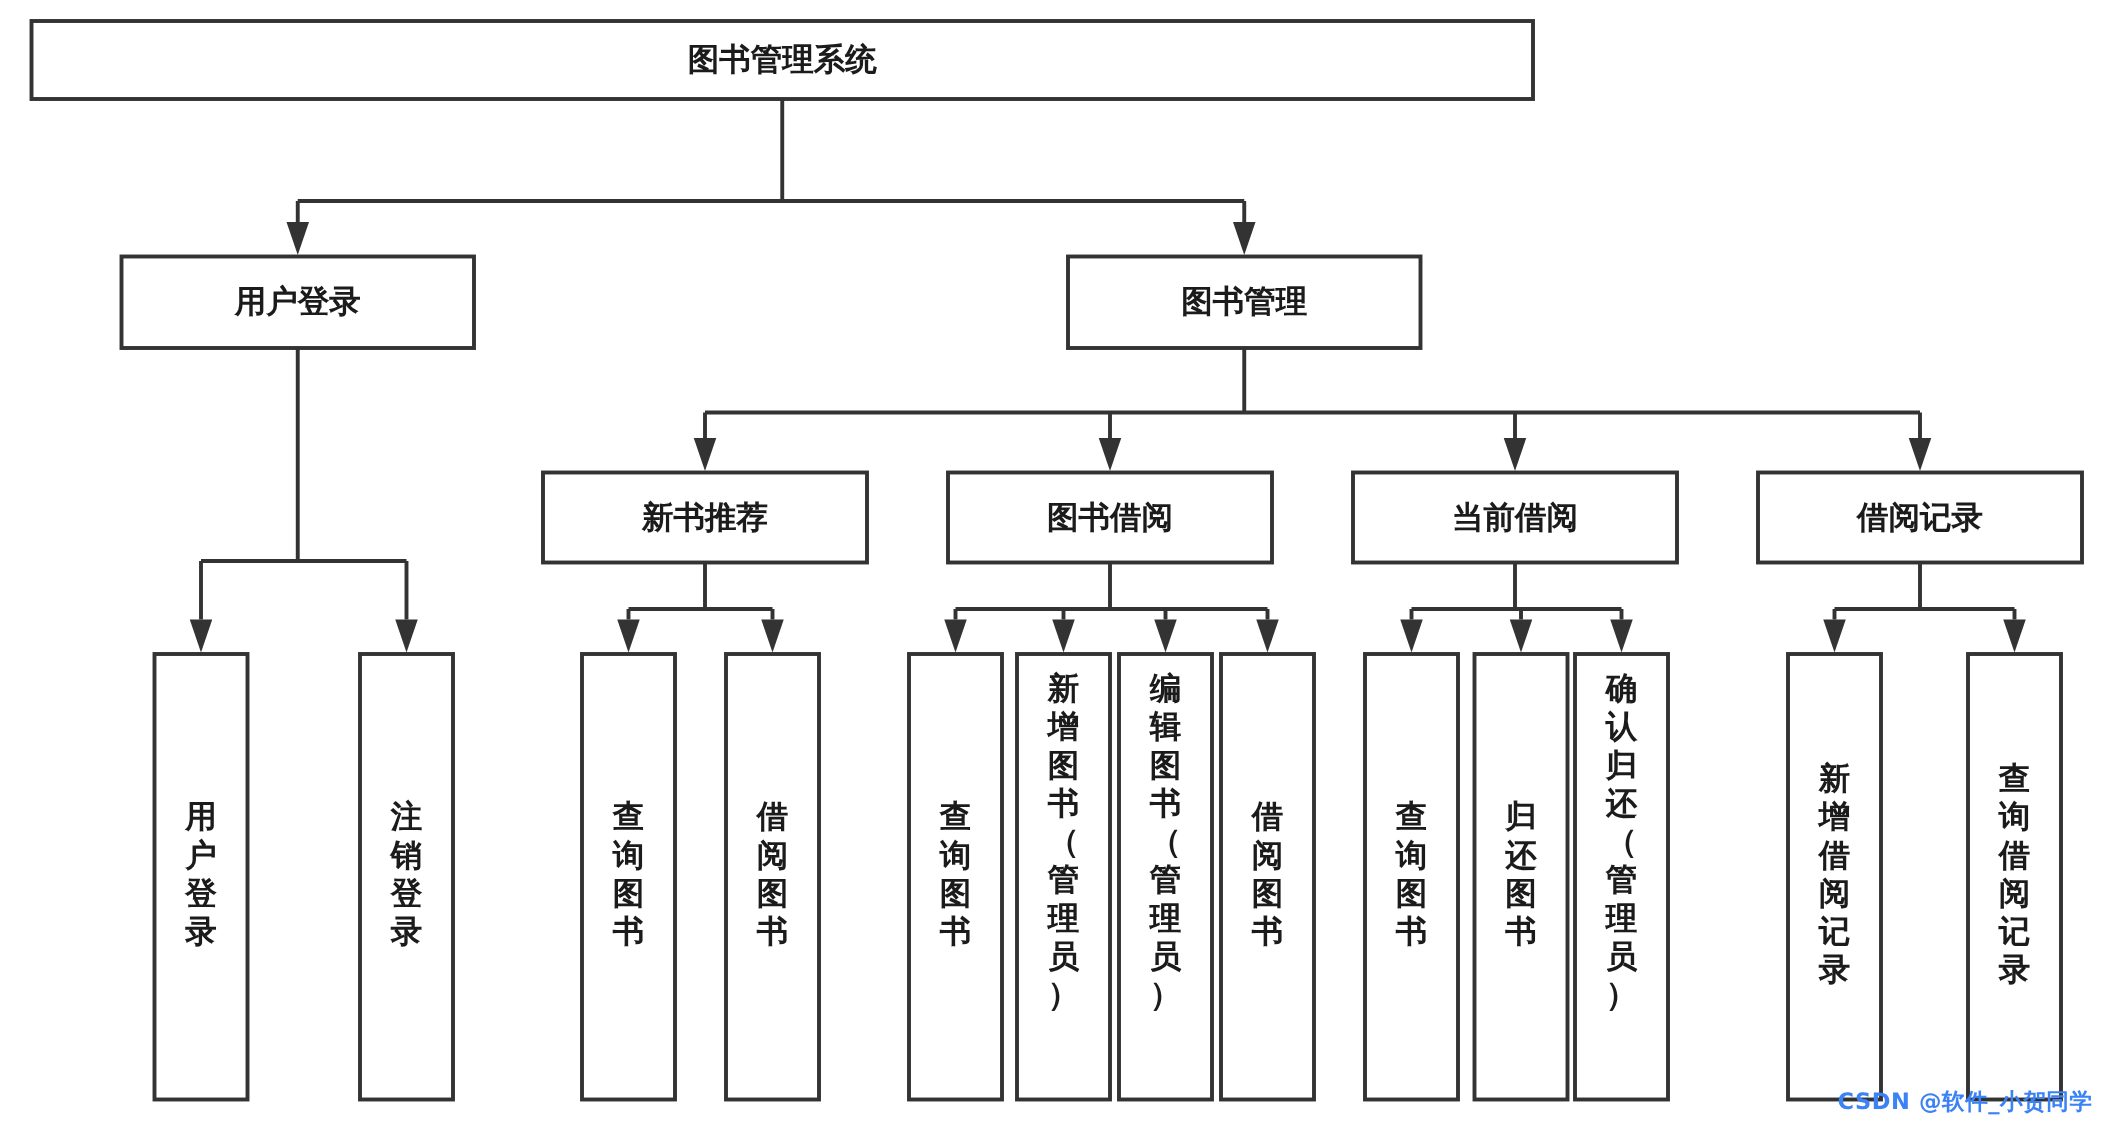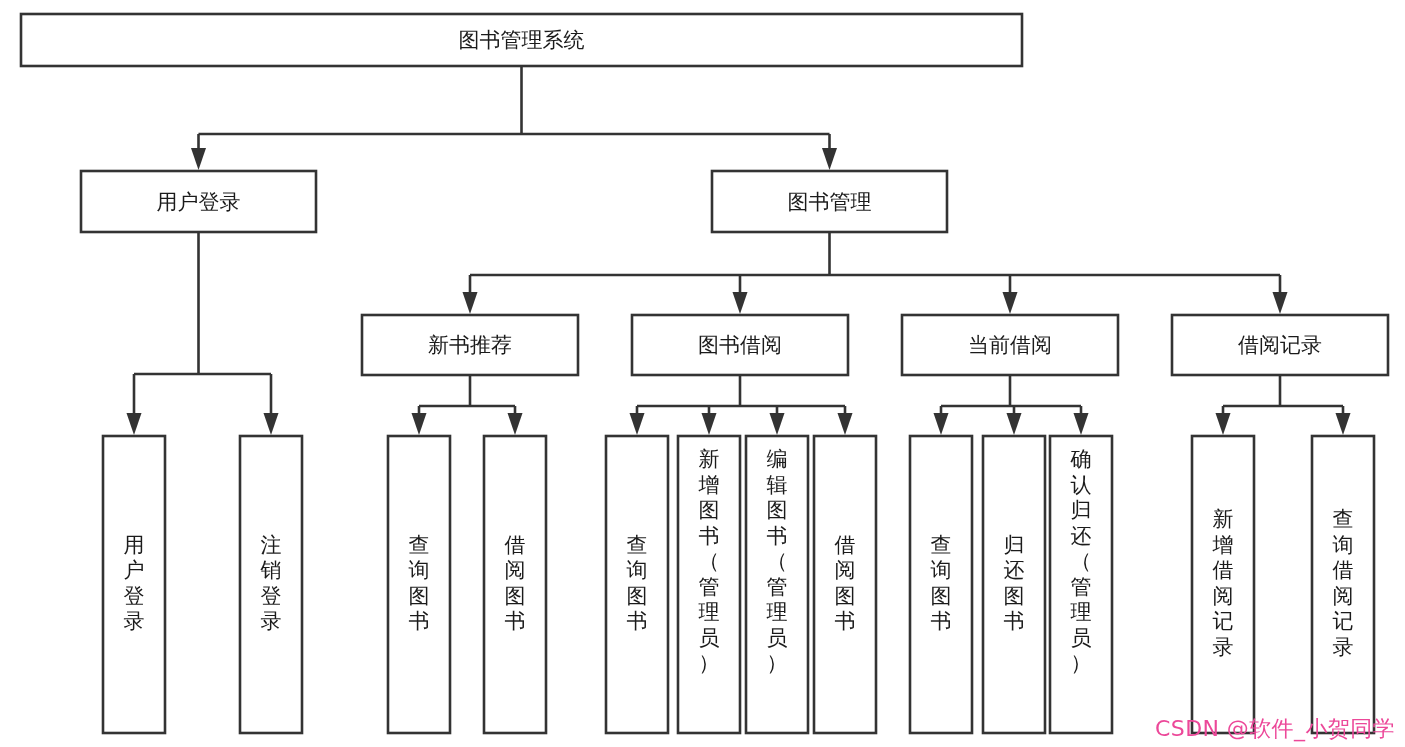--- a/index.html
+++ b/index.html
@@ -12,20 +12,21 @@
     height: 747px;
     font-family: "DejaVu Sans", "Liberation Sans", sans-serif;
     overflow: hidden;
     position: relative;
   }
   #diagram-root {
     position: relative;
     width: 1405px;
     height: 747px;
     background: #ffffff;
+    font-weight: bold;
   }
   svg#flow-svg {
     position: absolute;
     left: 0;
     top: 0;
     width: 1405px;
     height: 747px;
     display: block;
   }
   .node-box {
@@ -54,22 +55,22 @@
     font-family: "DejaVu Sans", "Liberation Sans", sans-serif;
     font-size: 21px;
     fill: #1b1b1b;
     text-anchor: middle;
   }
   .watermark-text {
     position: absolute;
     right: 10px;
     bottom: 3px;
     font-family: "DejaVu Sans", "Liberation Sans", sans-serif;
-    font-size: 22px;
-    color: #ec4899;
+    font-size: 15px;
+    color: #3b82f6;
     white-space: nowrap;
     letter-spacing: 0.4px;
     user-select: none;
   }
 </style>
 </head>
 <body>
 
 <div id="diagram-root">
   <svg id="flow-svg" viewBox="0 0 1405 747">

